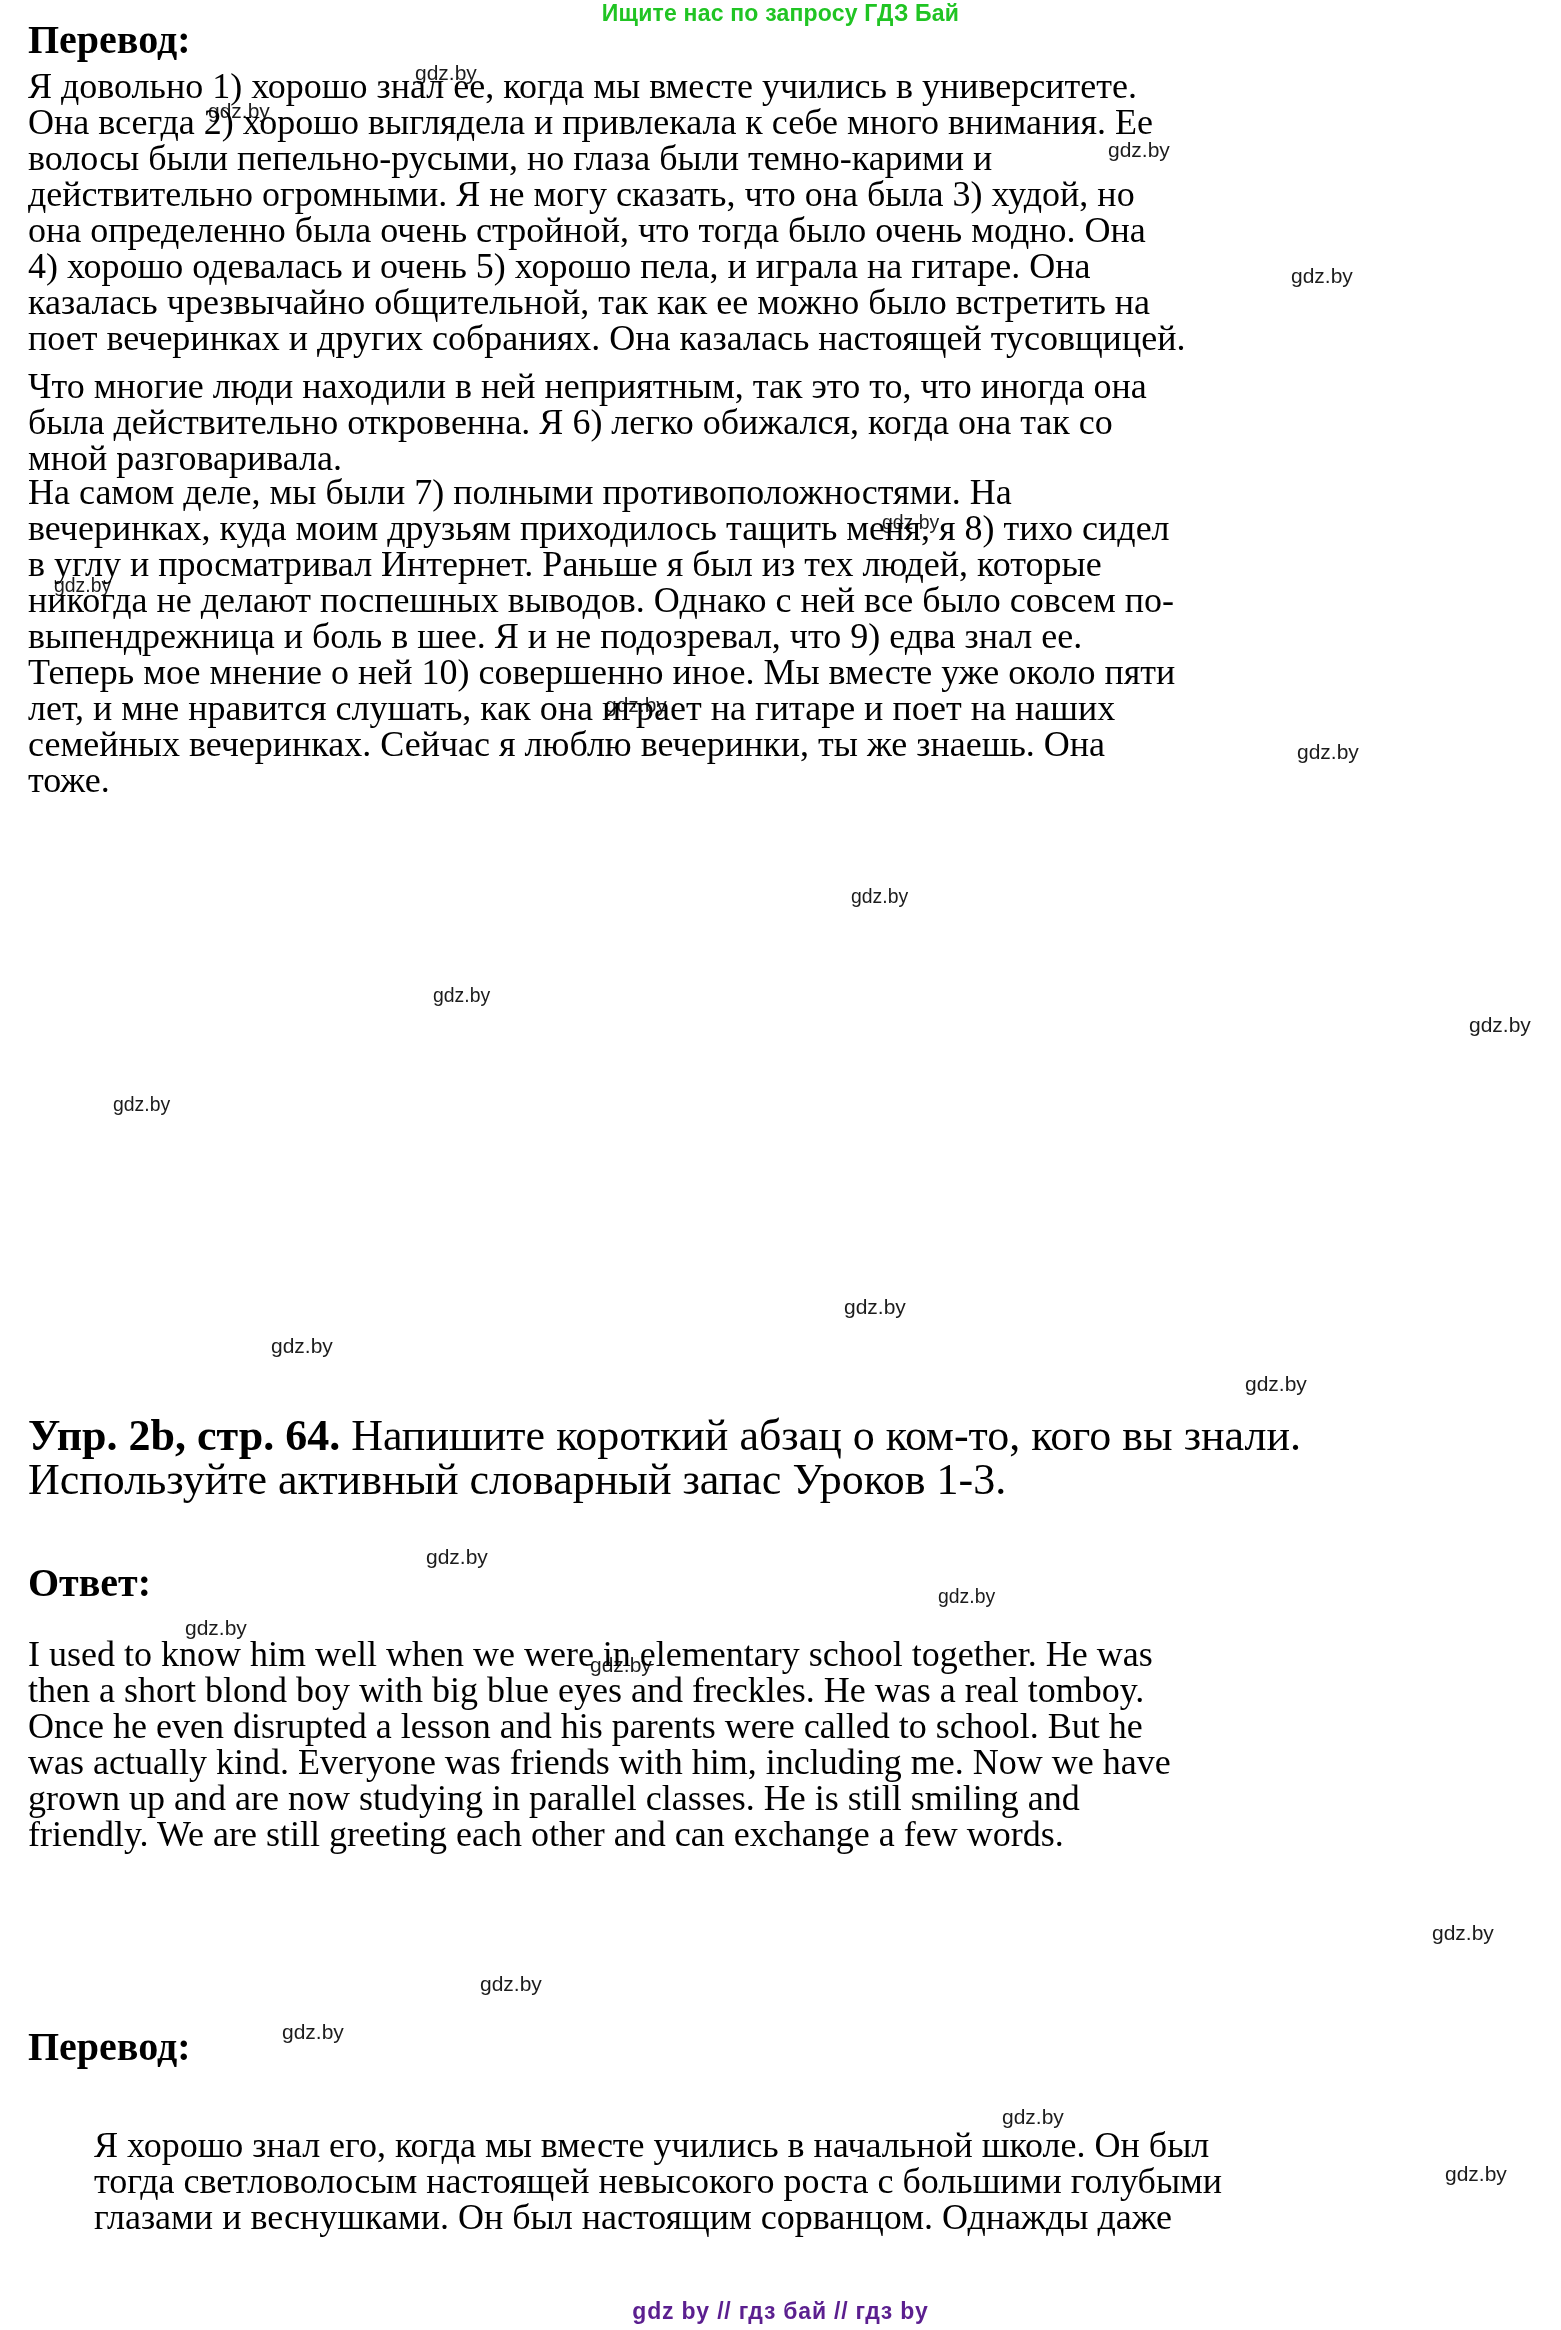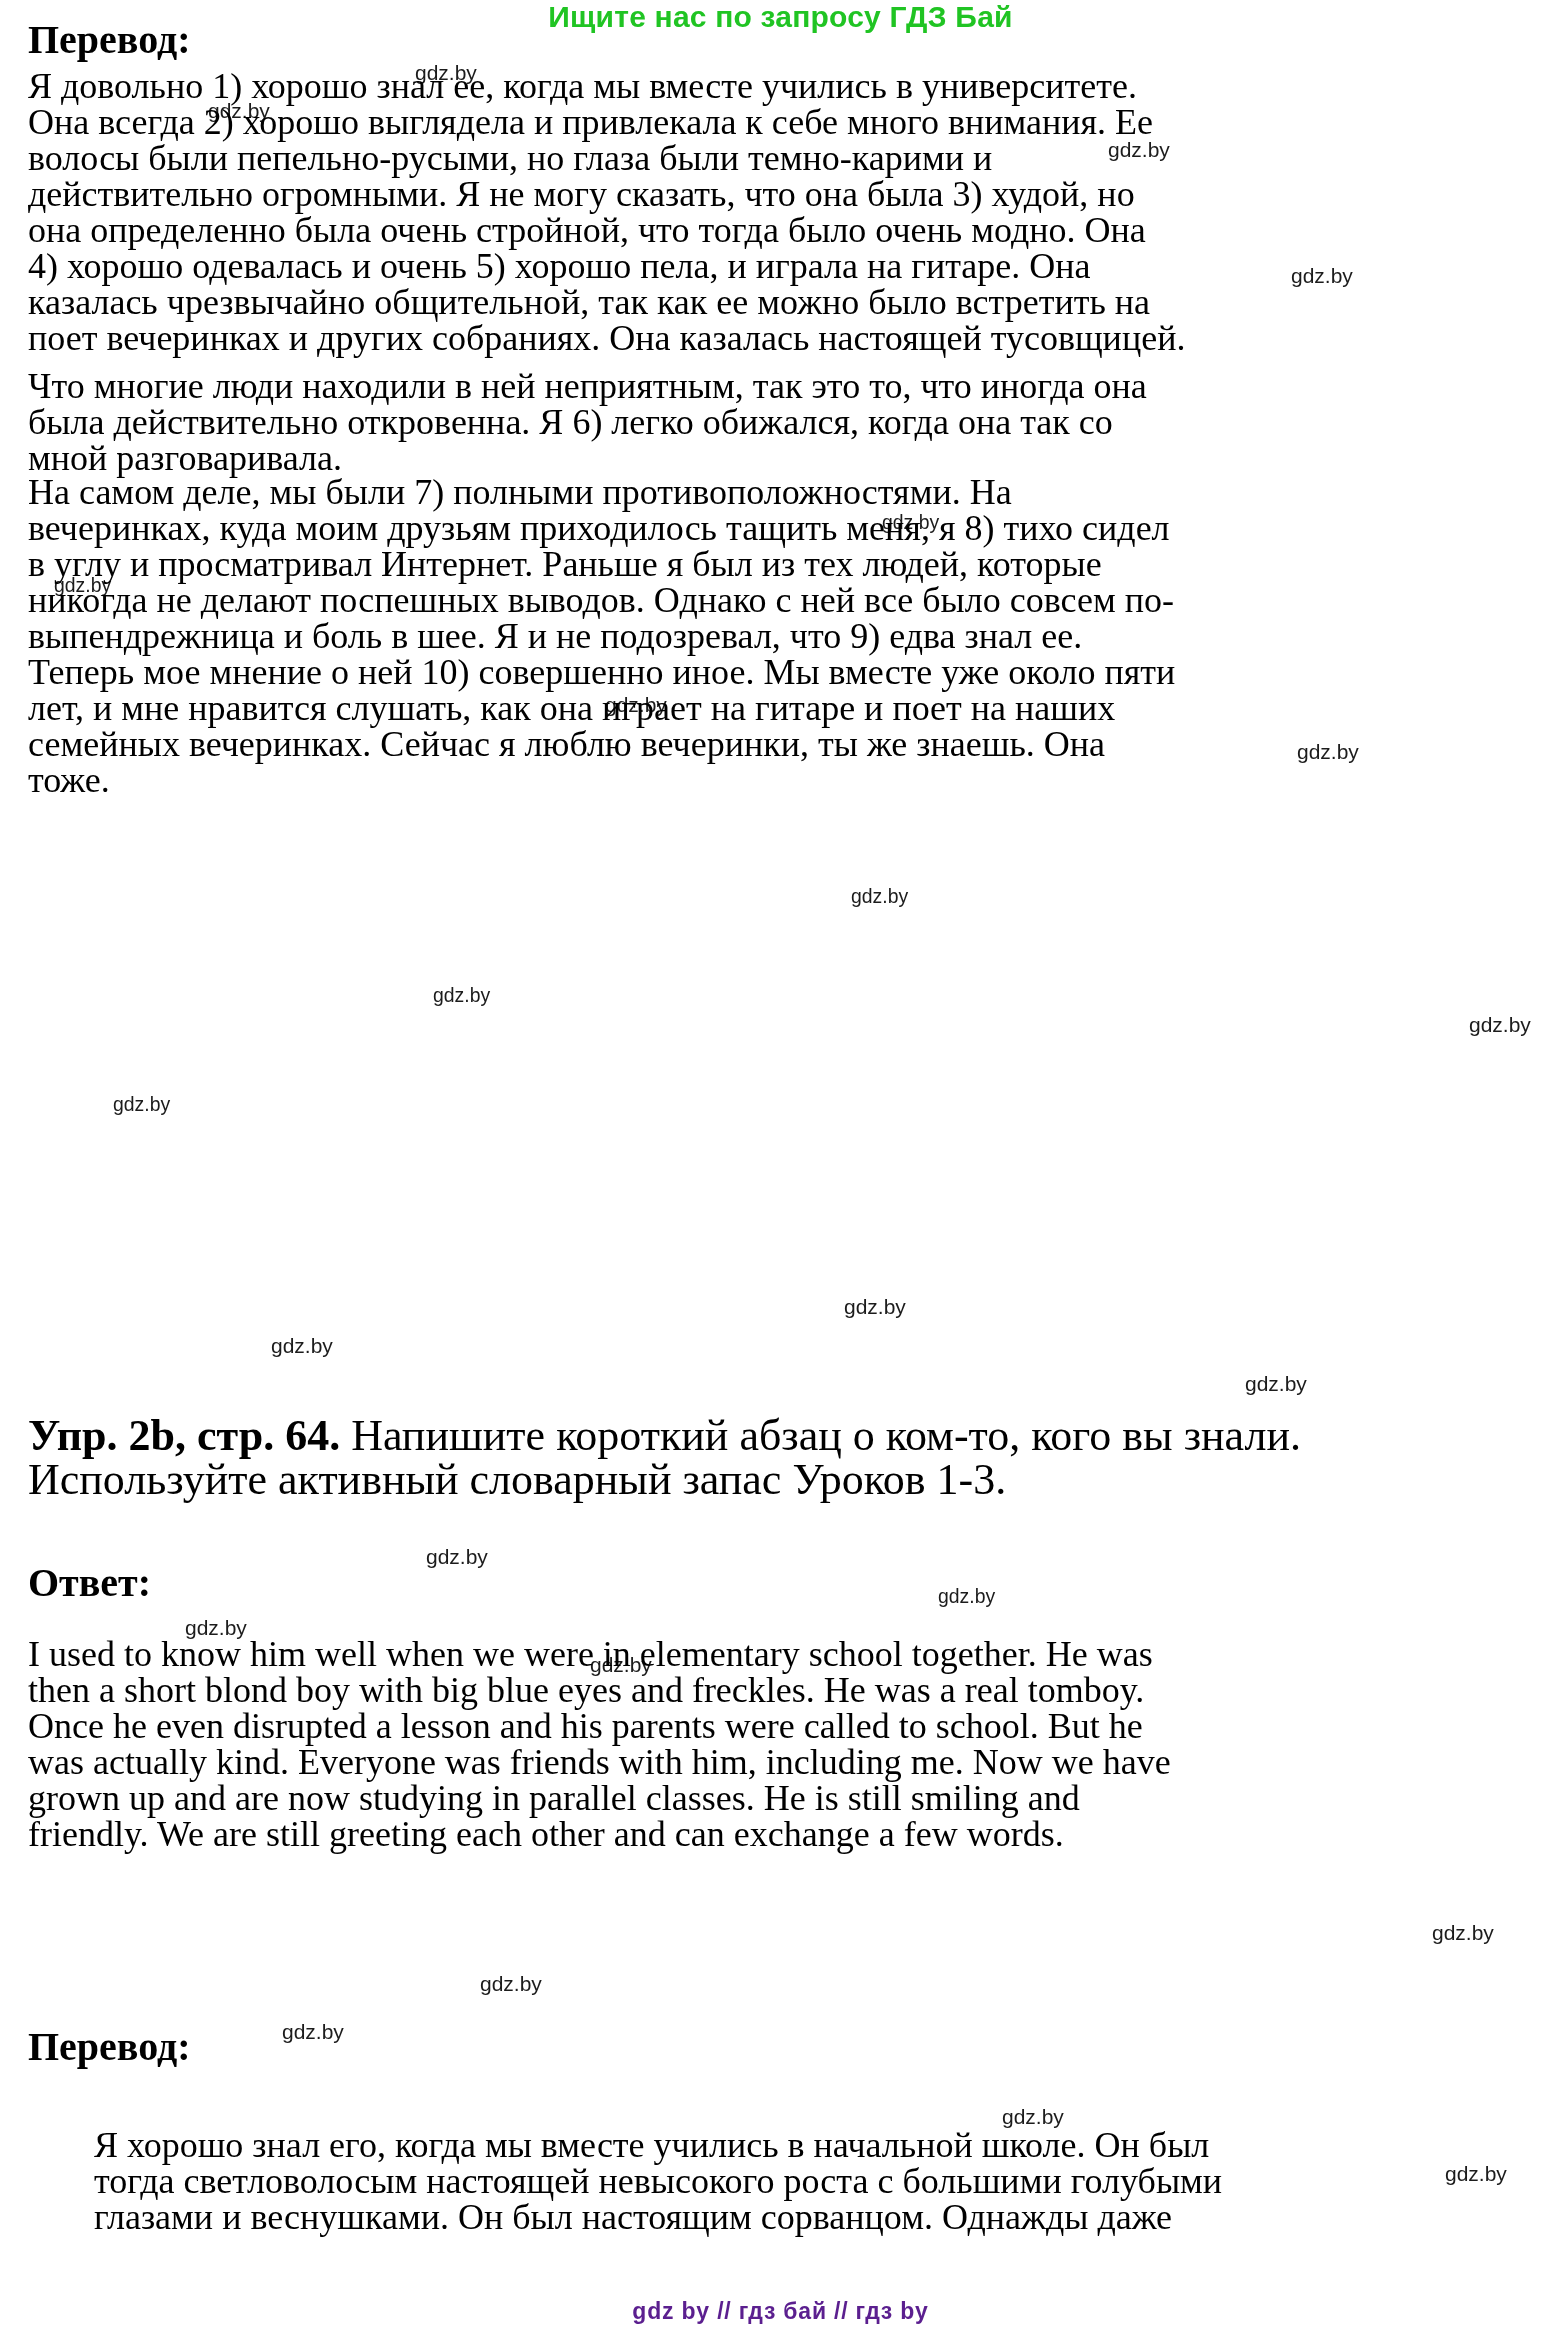--- a/index.html
+++ b/index.html
@@ -18,21 +18,21 @@
 
   
   .promo-top {
     position: absolute;
     top: 0px;
     left: 0;
     width: 100%;
     text-align: center;
     font-family: "Liberation Sans", sans-serif;
     font-weight: bold;
-    font-size: 30px;
+    font-size: 23px;
     color: #20c423;
     letter-spacing: 0.2px;
     white-space: nowrap;
   }
   .promo-bottom {
     position: absolute;
     bottom: 4.7px;
     left: 0;
     width: 100%;
     text-align: center;

